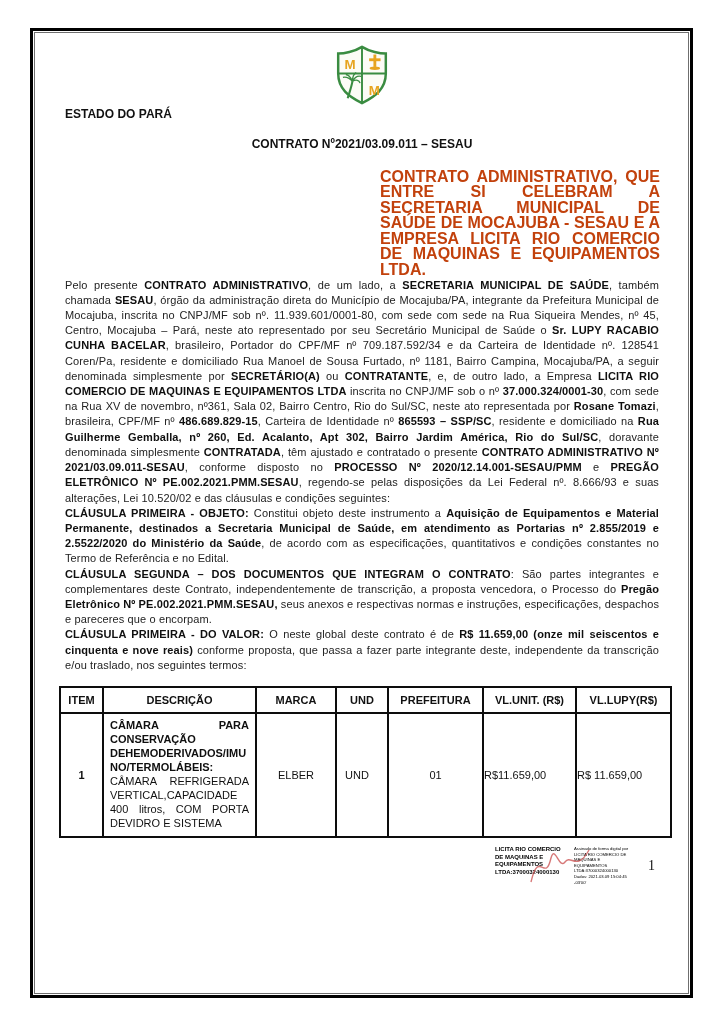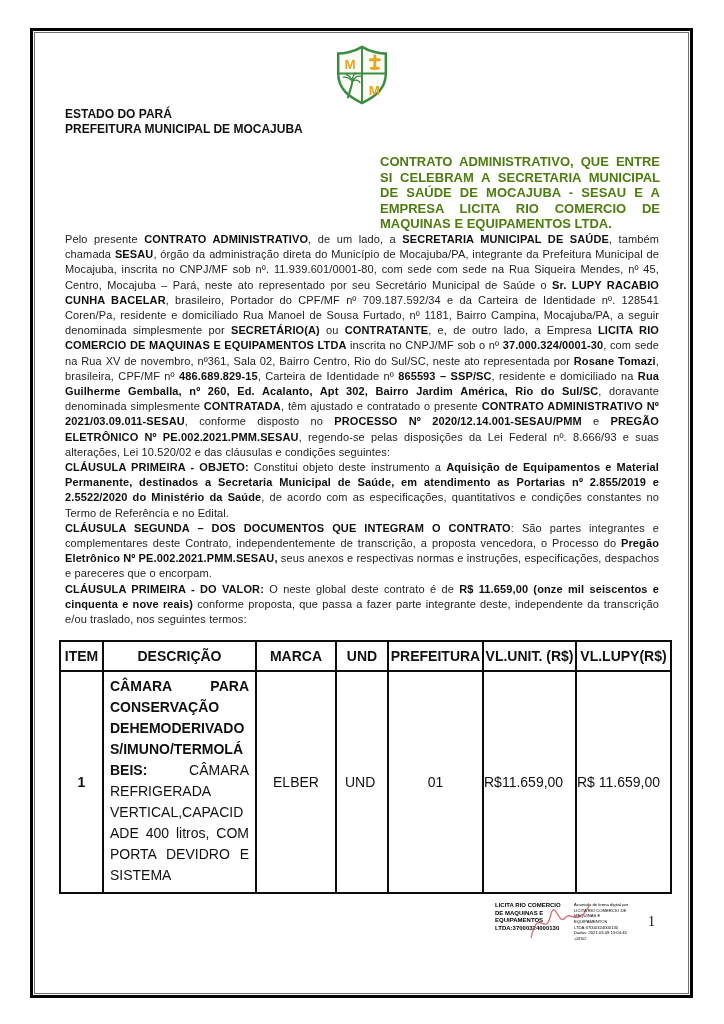--- a/index.html
+++ b/index.html
@@ -16,40 +16,40 @@
     position:absolute; inset:1px; border:1px solid #6f6f6f; pointer-events:none;
   }
   .content {
     position:absolute; inset:2px; padding:8px 29px 6px 30px; overflow:hidden;
   }
   .logo-wrap { text-align:center; margin-top:4px; height:60px; }
   .org { text-align:left; margin-top:2px; font-weight:bold; font-size:12px; line-height:14.5px; color:#111; }
   .title { text-align:center; margin-top:15px; font-weight:bold; font-size:12px; color:#111; }
   .preamble {
     margin-top:18px; margin-left:315px; width:280px;
-    font-weight:bold; font-size:13px; line-height:15.6px;
-    text-align:justify; color:#4d7c0f;
+    font-weight:bold; font-size:16px; line-height:15.6px;
+    text-align:justify; color:#c2410c;
   }
   .body-par {
     font-size:11px; line-height:15.2px; letter-spacing:0.12px;
     text-align:justify; color:#222;
   }
   .body-par .b, .b { font-weight:bold; color:#0f0f0f; }
   table.items {
     margin-top:13px; margin-left:-6px; width:611px;
     border-collapse:collapse; table-layout:fixed;
   }
   table.items th, table.items td {
-    border:2px solid #0d0d0d; font-size:14px; color:#111;
+    border:2px solid #0d0d0d; font-size:11px; color:#111;
     vertical-align:middle;
   }
   table.items th { font-weight:bold; text-align:center; padding:6px 1px; letter-spacing:0; }
   td.c-item { text-align:center; font-weight:bold; }
   td.c-desc {
-    padding:4px 6px 6px 6px; text-align:justify; line-height:21px;
+    padding:4px 6px 6px 6px; text-align:justify; line-height:14px;
     word-wrap:break-word; overflow-wrap:break-word;
   }
   td.c-marca, td.c-und, td.c-qtd { text-align:center; }
   td.c-und { text-align:left; padding-left:8px; }
   td.c-vu, td.c-vt { text-align:left; }
   .sig-row {
     margin-top:8px; display:flex; justify-content:flex-end; align-items:center;
   }
   .sig-block { position:relative; display:flex; gap:5px; }
   .sig-left { width:74px; font-weight:bold; font-size:6px; line-height:7.6px; color:#000; }
@@ -81,23 +81,23 @@
           </g>
           <g stroke="var(--logo-green)" fill="none">
             <path d="M13 56 C15 49 17 44 18 38" stroke-width="2.2"></path>
             <path d="M18 38 C14 34 11 33 8 34 M18 38 C15 32 13 31 11 31 M18 38 C18 32 20 30 22 29 M18 38 C21 33 24 32 27 33 M18 38 C22 36 25 37 26 40" stroke-width="1.4"></path>
           </g>
         </svg>
       </div>
 
       <div class="org">
         <div>ESTADO DO PARÁ</div>
-        <div>PREFEITURA MUNICIPAL DE MOCAJUBA</div>
       </div>
 
+      <div class="title">CONTRATO Nº2021/03.09.011 – SESAU</div>
 
       <p class="preamble">CONTRATO ADMINISTRATIVO, QUE ENTRE SI CELEBRAM A SECRETARIA MUNICIPAL DE SAÚDE DE MOCAJUBA - SESAU E A EMPRESA LICITA RIO COMERCIO DE MAQUINAS E EQUIPAMENTOS LTDA.</p>
 
       <p class="body-par"><span>Pelo presente </span><span class="b">CONTRATO ADMINISTRATIVO</span><span>, de um lado, a </span><span class="b">SECRETARIA MUNICIPAL DE SAÚDE</span><span>, também chamada </span><span class="b">SESAU</span><span>, órgão da administração direta do Município de Mocajuba/PA, integrante da Prefeitura Municipal de Mocajuba, inscrita no CNPJ/MF sob nº. 11.939.601/0001-80, com sede com sede na Rua Siqueira Mendes, nº 45, Centro, Mocajuba – Pará, neste ato representado por seu Secretário Municipal de Saúde o </span><span class="b">Sr. LUPY RACABIO CUNHA BACELAR</span><span>, brasileiro, Portador do CPF/MF nº 709.187.592/34 e da Carteira de Identidade nº. 128541 Coren/Pa, residente e domiciliado Rua Manoel de Sousa Furtado, nº 1181, Bairro Campina, Mocajuba/PA, a seguir denominada simplesmente por </span><span class="b">SECRETÁRIO(A)</span><span> ou </span><span class="b">CONTRATANTE</span><span>, e, de outro lado, a Empresa </span><span class="b">LICITA RIO COMERCIO DE MAQUINAS E EQUIPAMENTOS LTDA</span><span> inscrita no CNPJ/MF sob o nº </span><span class="b">37.000.324/0001-30</span><span>, com sede na Rua XV de novembro, nº361, Sala 02, Bairro Centro, Rio do Sul/SC, neste ato representada por </span><span class="b">Rosane Tomazi</span><span>, brasileira, CPF/MF nº </span><span class="b">486.689.829-15</span><span>, Carteira de Identidade nº </span><span class="b">865593 – SSP/SC</span><span>, residente e domiciliado na </span><span class="b">Rua Guilherme Gemballa, nº 260, Ed. Acalanto, Apt 302, Bairro Jardim América, Rio do Sul/SC</span><span>, doravante denominada simplesmente </span><span class="b">CONTRATADA</span><span>, têm ajustado e contratado o presente </span><span class="b">CONTRATO ADMINISTRATIVO Nº 2021/03.09.011-SESAU</span><span>, conforme disposto no </span><span class="b">PROCESSO Nº 2020/12.14.001-SESAU/PMM</span><span> e </span><span class="b">PREGÃO ELETRÔNICO Nº PE.002.2021.PMM.SESAU</span><span>, regendo-se pelas disposições da Lei Federal nº. 8.666/93 e suas alterações, Lei 10.520/02 e das cláusulas e condições seguintes:</span></p>
 
       <p class="body-par"><span class="b">CLÁUSULA PRIMEIRA - OBJETO:</span><span> Constitui objeto deste instrumento a </span><span class="b">Aquisição de Equipamentos e Material Permanente, destinados a Secretaria Municipal de Saúde, em atendimento as Portarias nº 2.855/2019 e 2.5522/2020 do Ministério da Saúde</span><span>, de acordo com as especificações, quantitativos e condições constantes no Termo de Referência e no Edital.</span></p>
 
       <p class="body-par"><span class="b">CLÁUSULA SEGUNDA – DOS DOCUMENTOS QUE INTEGRAM O CONTRATO</span><span>: São partes integrantes e complementares deste Contrato, independentemente de transcrição, a proposta vencedora, o Processo do </span><span class="b">Pregão Eletrônico Nº PE.002.2021.PMM.SESAU,</span><span> seus anexos e respectivas normas e instruções, especificações, despachos e pareceres que o encorpam.</span></p>
 
       <p class="body-par"><span class="b">CLÁUSULA PRIMEIRA - DO VALOR:</span><span> O neste global deste contrato é de </span><span class="b">R$ 11.659,00 (onze mil seiscentos e cinquenta e nove reais)</span><span> conforme proposta, que passa a fazer parte integrante deste, independente da transcrição e/ou traslado, nos seguintes termos:</span></p>

